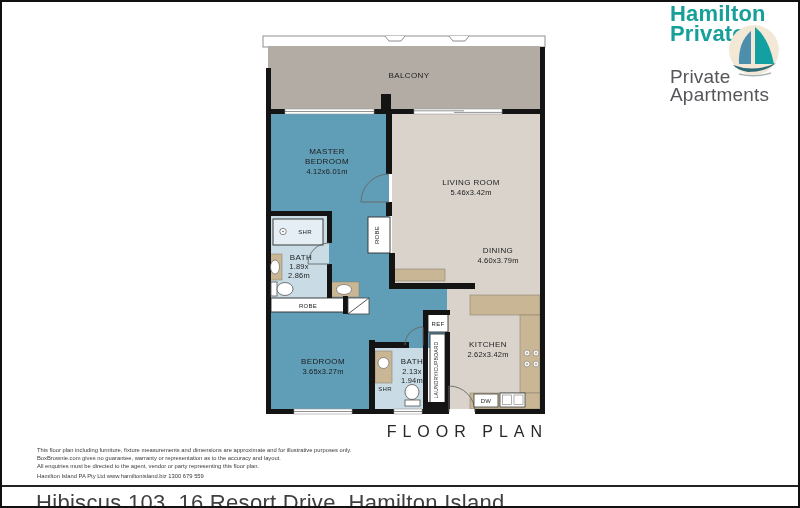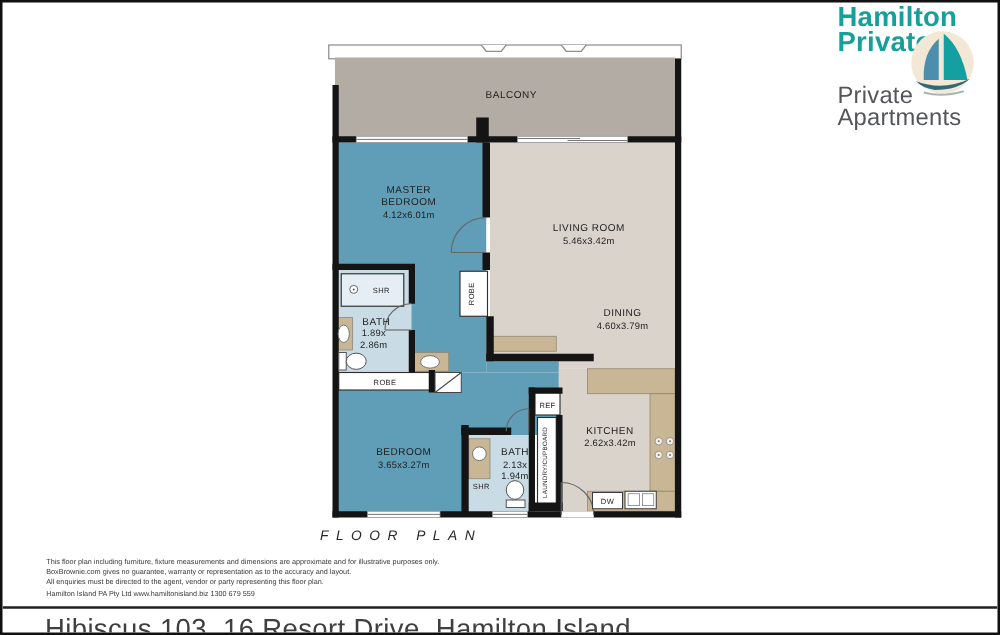--- a/index.html
+++ b/index.html
@@ -15,22 +15,22 @@
   .brand-sub.first{margin-top:24px;}
   .boat{position:absolute;left:724px;top:21px;}
   
   .plan-svg{position:absolute;left:0;top:0;}
   .plan-svg text{font-family:"Liberation Sans",sans-serif;fill:#1d1d1d;}
   .room-name{font-size:8px;letter-spacing:0.4px;}
   .room-dims{font-size:7.5px;letter-spacing:0.2px;}
   .small-label{font-size:6px;letter-spacing:0.3px;}
   .tiny-label{font-size:5px;letter-spacing:0.2px;}
   
-  .plan-title{position:absolute;left:254px;top:421px;width:292px;text-align:left;
-    font-size:11px;letter-spacing:6px;color:#282828;font-style:italic;}
+  .plan-title{position:absolute;left:254px;top:421px;width:292px;text-align:right;
+    font-size:16px;letter-spacing:6px;color:#282828;}
   .disclaimer{position:absolute;left:35px;top:445px;font-size:5.8px;line-height:7.8px;color:#3a3a3a;}
   .disclaimer .gap{margin-top:3px;}
   .divider{position:absolute;left:0;right:0;top:483px;height:2px;background:#222;}
   .address{position:absolute;left:34px;top:488px;font-size:22px;color:#3f3f3f;letter-spacing:0.3px;white-space:nowrap;}
 </style>
 </head>
 <body>
 
 <div class="page">
 

